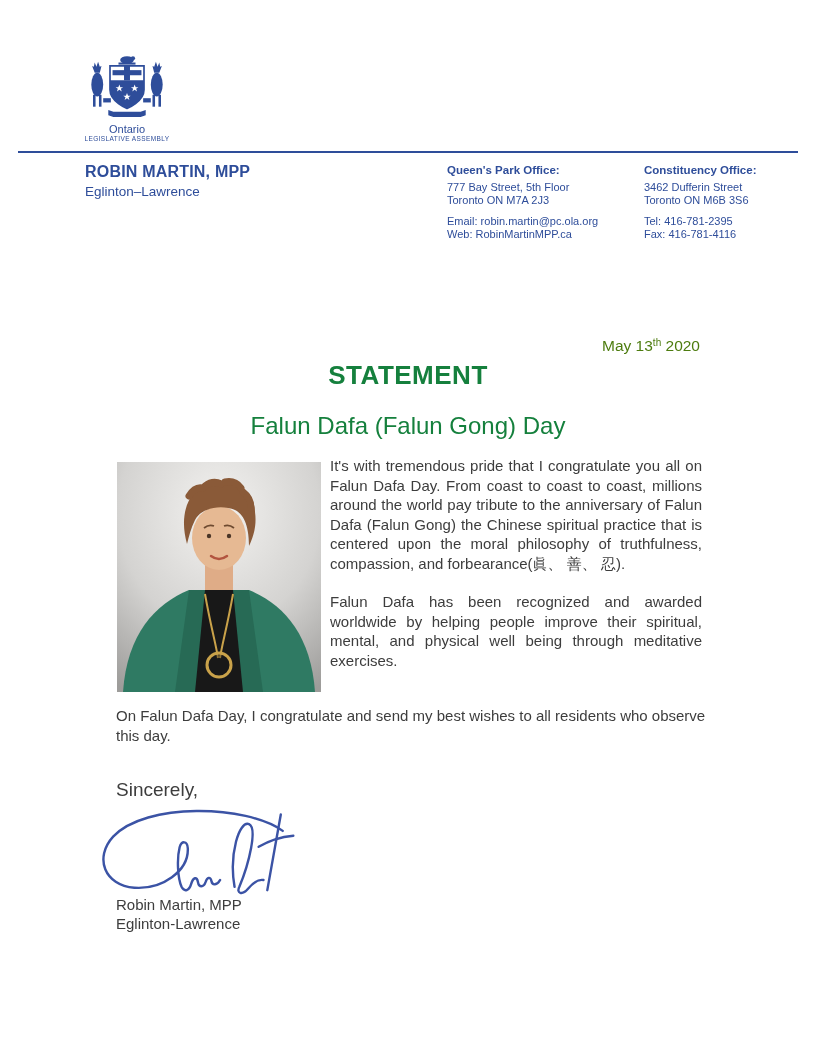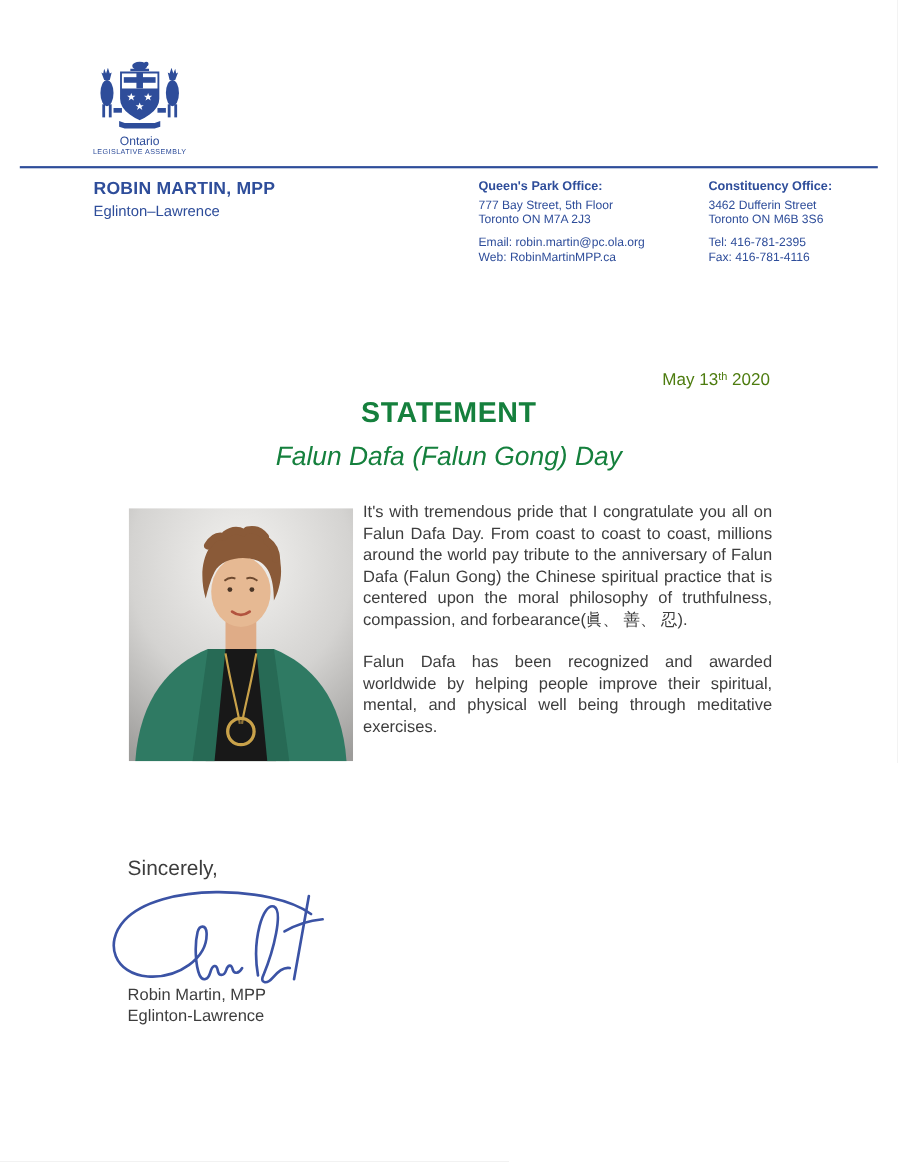--- a/index.html
+++ b/index.html
@@ -17,31 +17,31 @@
 
   .rule { position:absolute; top:151px; left:18px; width:780px; height:2px; background:#2e4d9a; }
 
   .mpp-block { position:absolute; left:85px; top:163px; color:#2e4d9a; }
   .mpp-name  { font-size:16px; font-weight:bold; letter-spacing:0.2px; }
   .mpp-riding{ font-size:13.5px; margin-top:3px; }
 
   .office { position:absolute; top:164px; color:#2e4d9a; font-size:11px; line-height:13.5px; }
   .office .heading { font-weight:bold; font-size:11.5px; margin-bottom:3px; }
   .office .group2 { margin-top:7px; }
-  .office.qp { left:435px; width:180px; }
+  .office.qp { left:447px; width:180px; }
   .office.co { left:622px; width:165px;margin-left:22px; }
 
   
   .date { position:absolute; top:292px; right:116px; font-size:15.5px; color:#4d7c0f;margin-top:45px; }
   .date .sup { font-size:10px; position:relative; top:-5px; }
 
   
   .title-block { position:absolute; top:360px; left:0; width:816px; text-align:center; color:#15803d; }
   .title-main { font-size:26px; font-weight:bold; letter-spacing:0.5px; }
-  .title-sub  { font-size:24px; font-style:italic; margin-top:11px;text-align:center; }
+  .title-sub  { font-size:24px; margin-top:21px;text-align:center; }
 
   
   .photo { position:absolute; left:117px; top:462px; width:204px; height:230px; }
   .photo svg { display:block; }
 
   .text-col { position:absolute; left:330px; top:456px; width:372px; }
   .text-col p { margin:0 0 19px 0; font-size:15px; line-height:19.5px; text-align:justify; }
 
   .para3 { position:absolute; left:116px; top:706px; width:592px; font-size:15px; line-height:19.5px; margin:0; }
 
@@ -167,20 +167,21 @@
       <path d="M94,94 Q102,100 110,94" stroke="#b2543f" stroke-width="2.5" fill="none" stroke-linecap="round"></path>
       <path d="M87,66 q5,-4 10,-2 M107,64 q5,-2 10,2" stroke="#6e4a30" stroke-width="1.8" fill="none"></path>
     </svg>
   </div>
 
   <section class="text-col">
     <p>It's with tremendous pride that I congratulate you all on Falun Dafa Day. From coast to coast to coast, millions around the world pay tribute to the anniversary of Falun Dafa (Falun Gong) the Chinese spiritual practice that is centered upon the moral philosophy of truthfulness, compassion, and forbearance(眞、 善、 忍).</p>
     <p>Falun Dafa has been recognized and awarded worldwide by helping people improve their spiritual, mental, and physical well being through meditative exercises.</p>
   </section>
 
+  <p class="para3">On Falun Dafa Day, I congratulate and send my best wishes to all residents who observe this day.</p>
 
   <div class="salutation">Sincerely,</div>
 
   <svg class="signature" width="212" height="96" viewBox="0 0 440 195">
     <g stroke="#3b53a5" stroke-width="5" fill="none" stroke-linecap="round" stroke-linejoin="round">
       <path d="M400,62 C325,8 115,2 48,74 C8,118 30,175 92,180 C150,184 205,145 203,98 C202,82 190,82 186,96 C180,120 182,160 190,178 C196,190 206,186 210,172 C214,158 222,156 224,168 C226,180 236,180 240,168 C243,158 250,156 252,166 C254,176 264,175 270,164"></path>
       <path d="M300,178 C288,110 310,40 330,48 C348,56 330,130 310,178 C303,192 316,196 328,182 C338,170 350,162 360,164"></path>
       <path d="M396,28 L368,185"></path>
       <path d="M350,95 C372,82 400,74 422,72"></path>
     </g>

